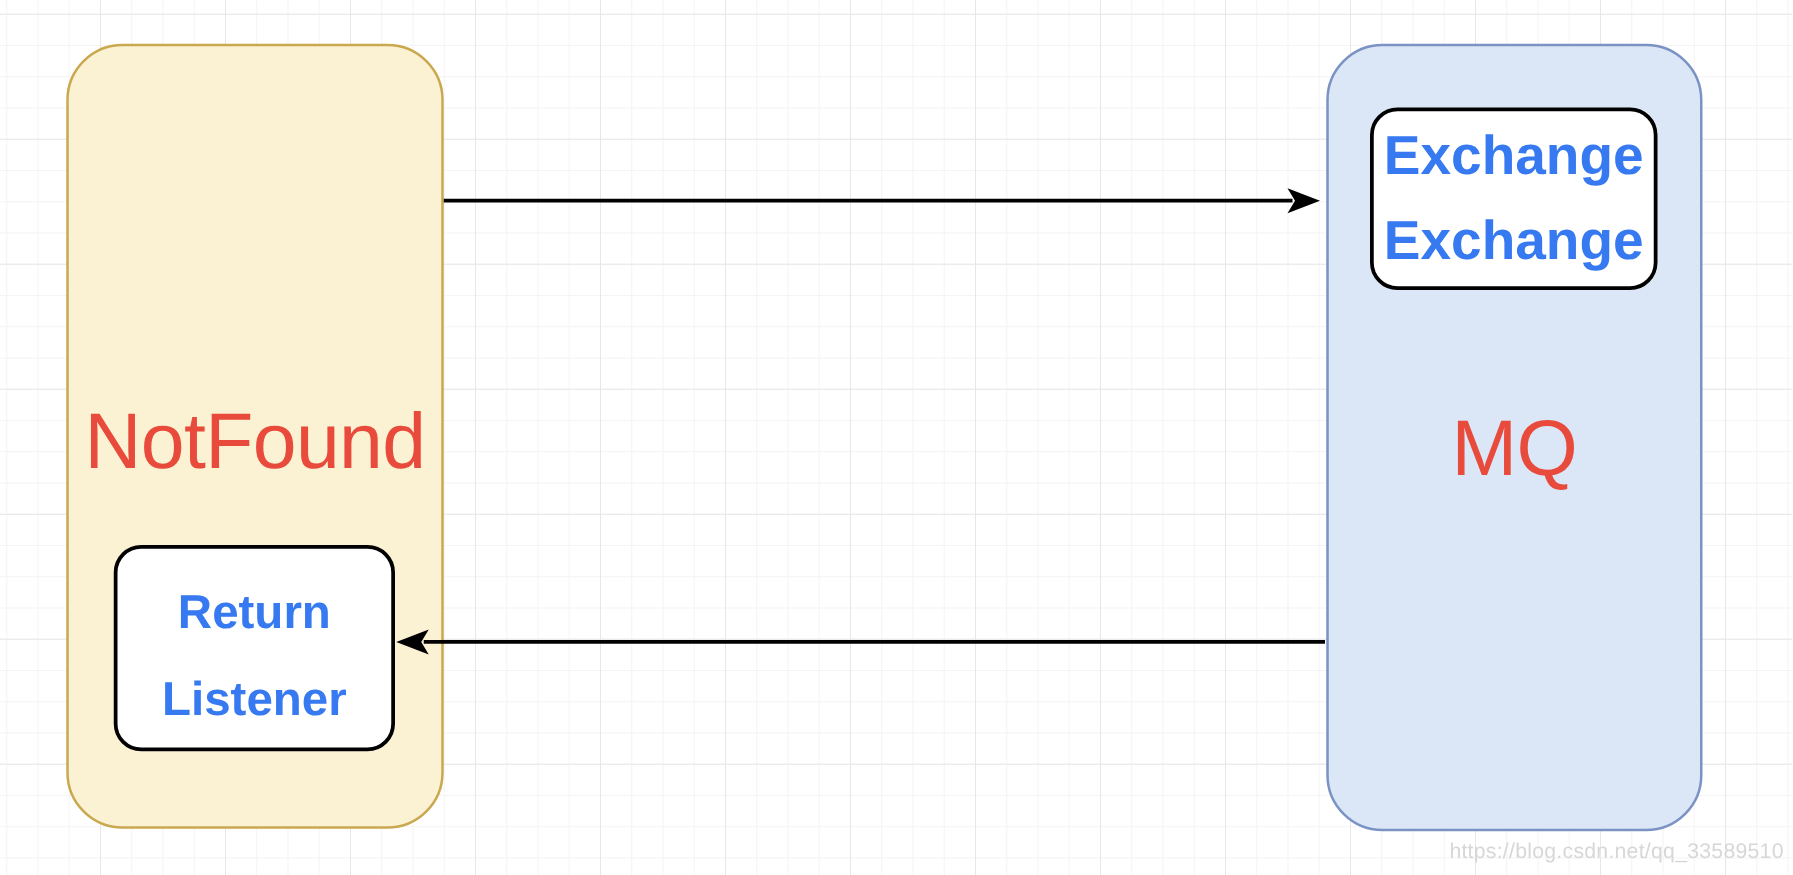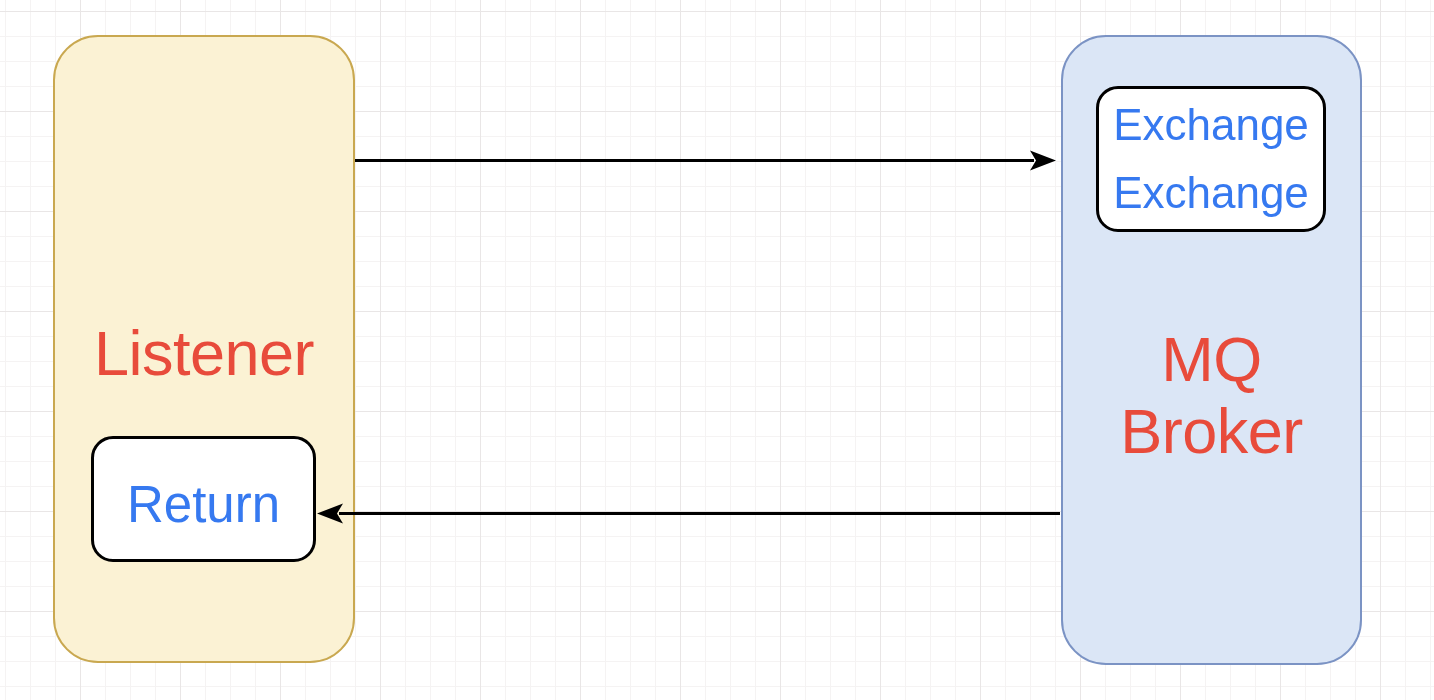--- a/index.html
+++ b/index.html
@@ -49,25 +49,25 @@
     position:absolute;left:0;right:0;text-align:center;
     color:var(--label_red);font-size:63px;line-height:66px;
     letter-spacing:-0.5px;white-space:nowrap;
   }
   .producer-label{top:283px;}
   .broker-label{top:241px;line-height:72px;margin-top:45px;}
   .subnode{
     position:absolute;background:var(--inner_fill);
     border:3px solid var(--inner_border);border-radius:22px;
     display:flex;flex-direction:column;align-items:center;justify-content:center;
-    color:var(--label_blue);text-align:center;white-space:nowrap;
+    color:var(--label_blue);text-align:center;white-space:nowrap;font-weight:bold;
   }
   .subnode.return-listener{
-    left:36px;top:399px;width:225px;height:126px;
-    font-size:51px;line-height:70px;padding-top:12px;
+    left:36px;top:399px;width:225px;height:165px;
+    font-size:38px;line-height:70px;padding-top:12px;
   }
   .subnode.exchange{
     left:33px;top:49px;width:230px;height:146px;
     font-size:44px;line-height:68px;
   }
   .connectors{
     position:absolute;left:0;top:0;width:1434px;height:700px;
     pointer-events:none;
   }
   .connectors line{stroke:var(--arrow);stroke-width:3px;}
@@ -77,41 +77,42 @@
     font-size:17px;letter-spacing:0.2px;
     color:var(--watermark);
   }
 </style>
 </head>
 <body>
 
 <div class="canvas">
 
   <div class="node producer">
-    <div class="node-label producer-label">Listener</div>
+    <div class="node-label producer-label">NotFound</div>
     <div class="subnode return-listener">
       <div>Return</div>
+      <div>Listener</div>
     </div>
   </div>
 
   <div class="node broker">
     <div class="subnode exchange">
       <div>Exchange</div>
       <div>Exchange</div>
     </div>
     <div class="node-label broker-label">
       <div>MQ</div>
-      <div>Broker</div>
     </div>
   </div>
 
   <svg class="connectors" width="1434" height="700" viewBox="0 0 1434 700">
     <g>
       <line x1="355" y1="160.5" x2="1034" y2="160.5"></line>
       <path d="M1056,160.5 L1030,150.5 L1036,160.5 L1030,170.5 Z"></path>
     </g>
     <g>
       <line x1="1060" y1="513.5" x2="339" y2="513.5"></line>
       <path d="M317,513.5 L343,503.5 L337,513.5 L343,523.5 Z"></path>
     </g>
   </svg>
 
+  <div class="watermark">https://blog.csdn.net/qq_33589510</div>
 </div>
 
 </body></html>

